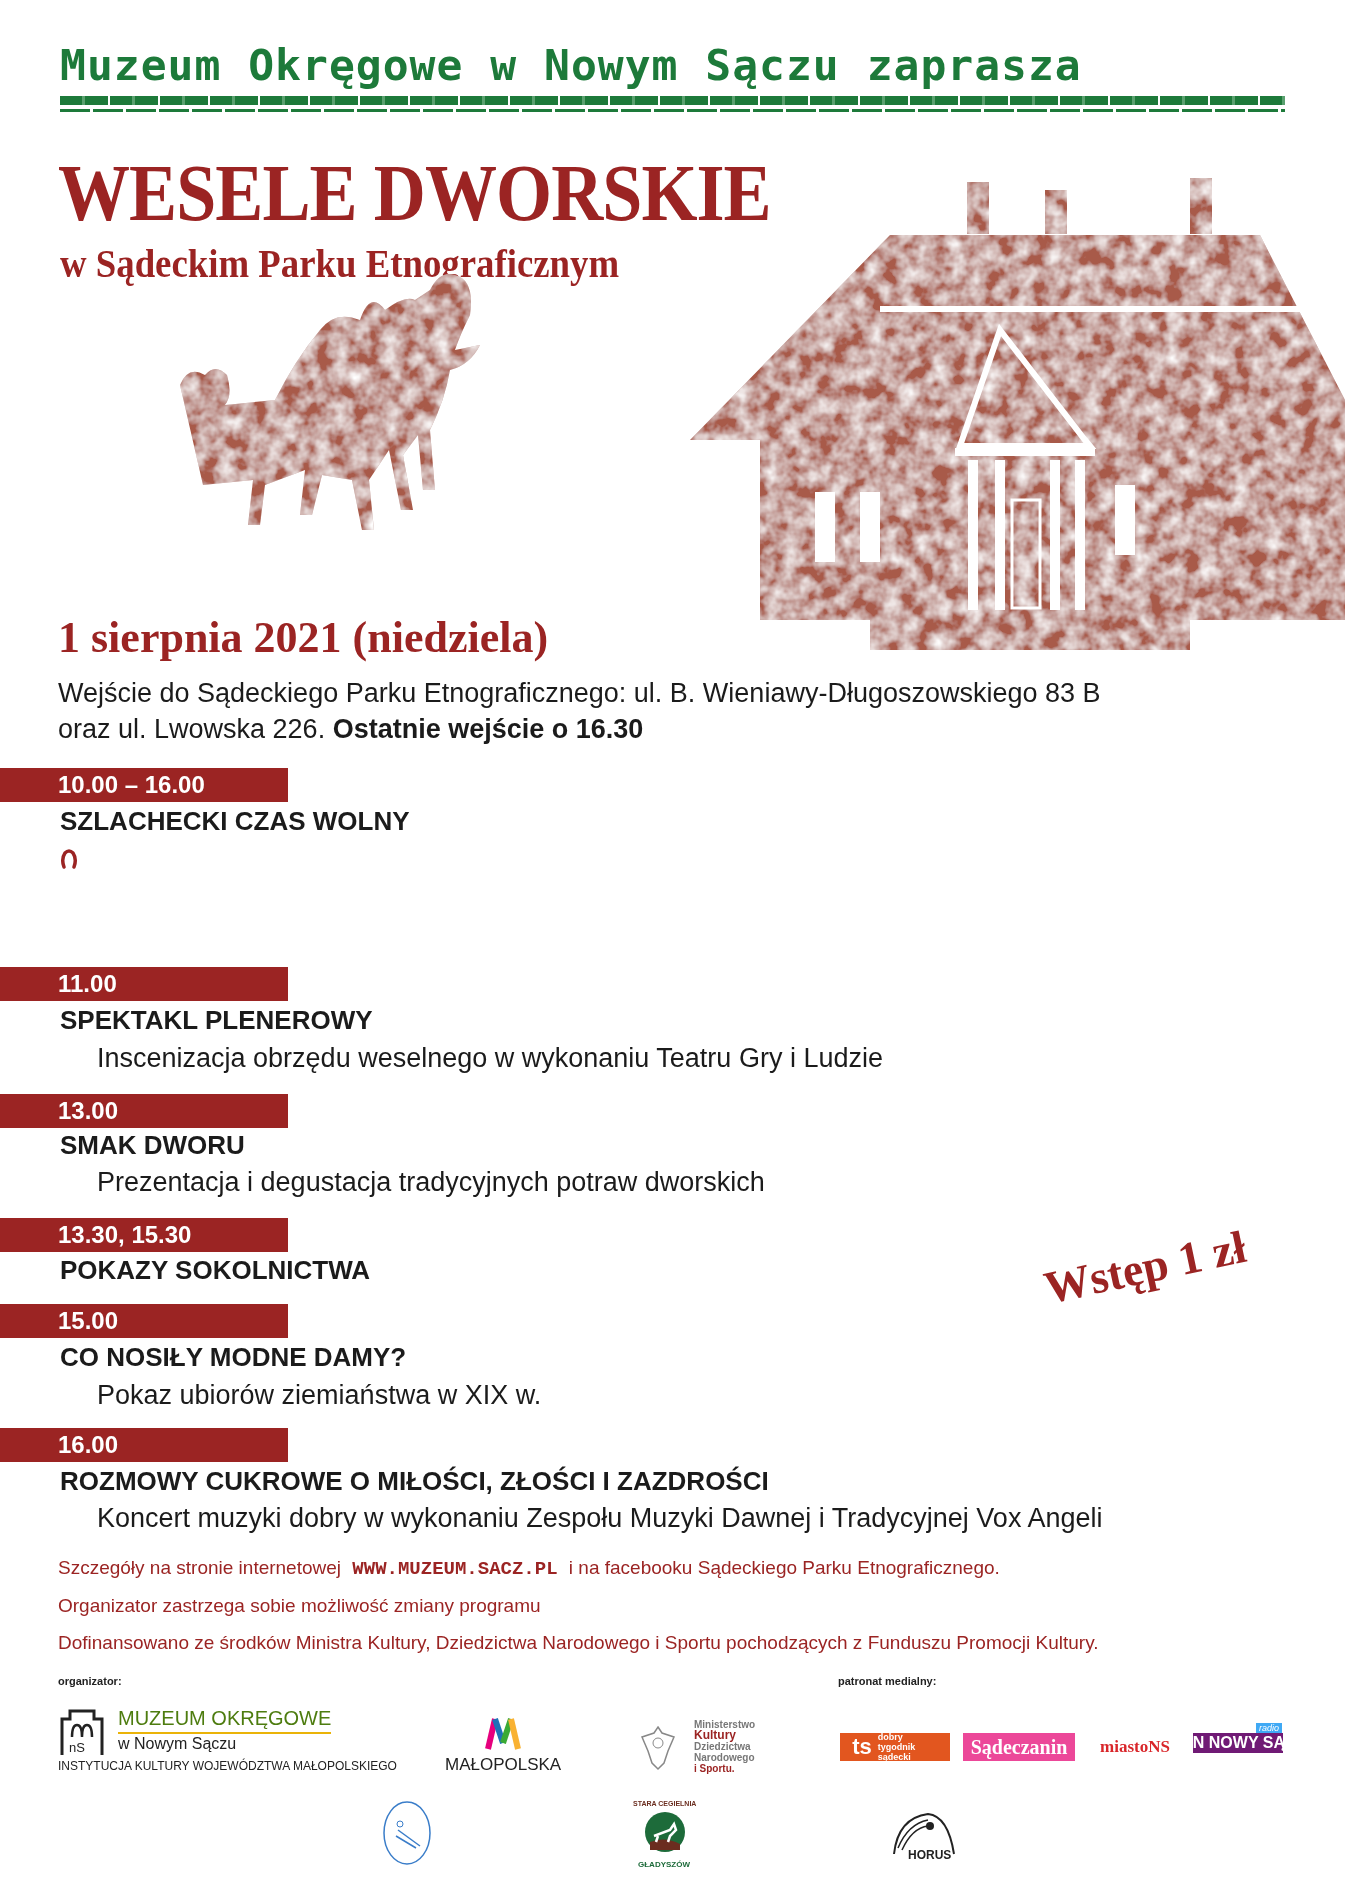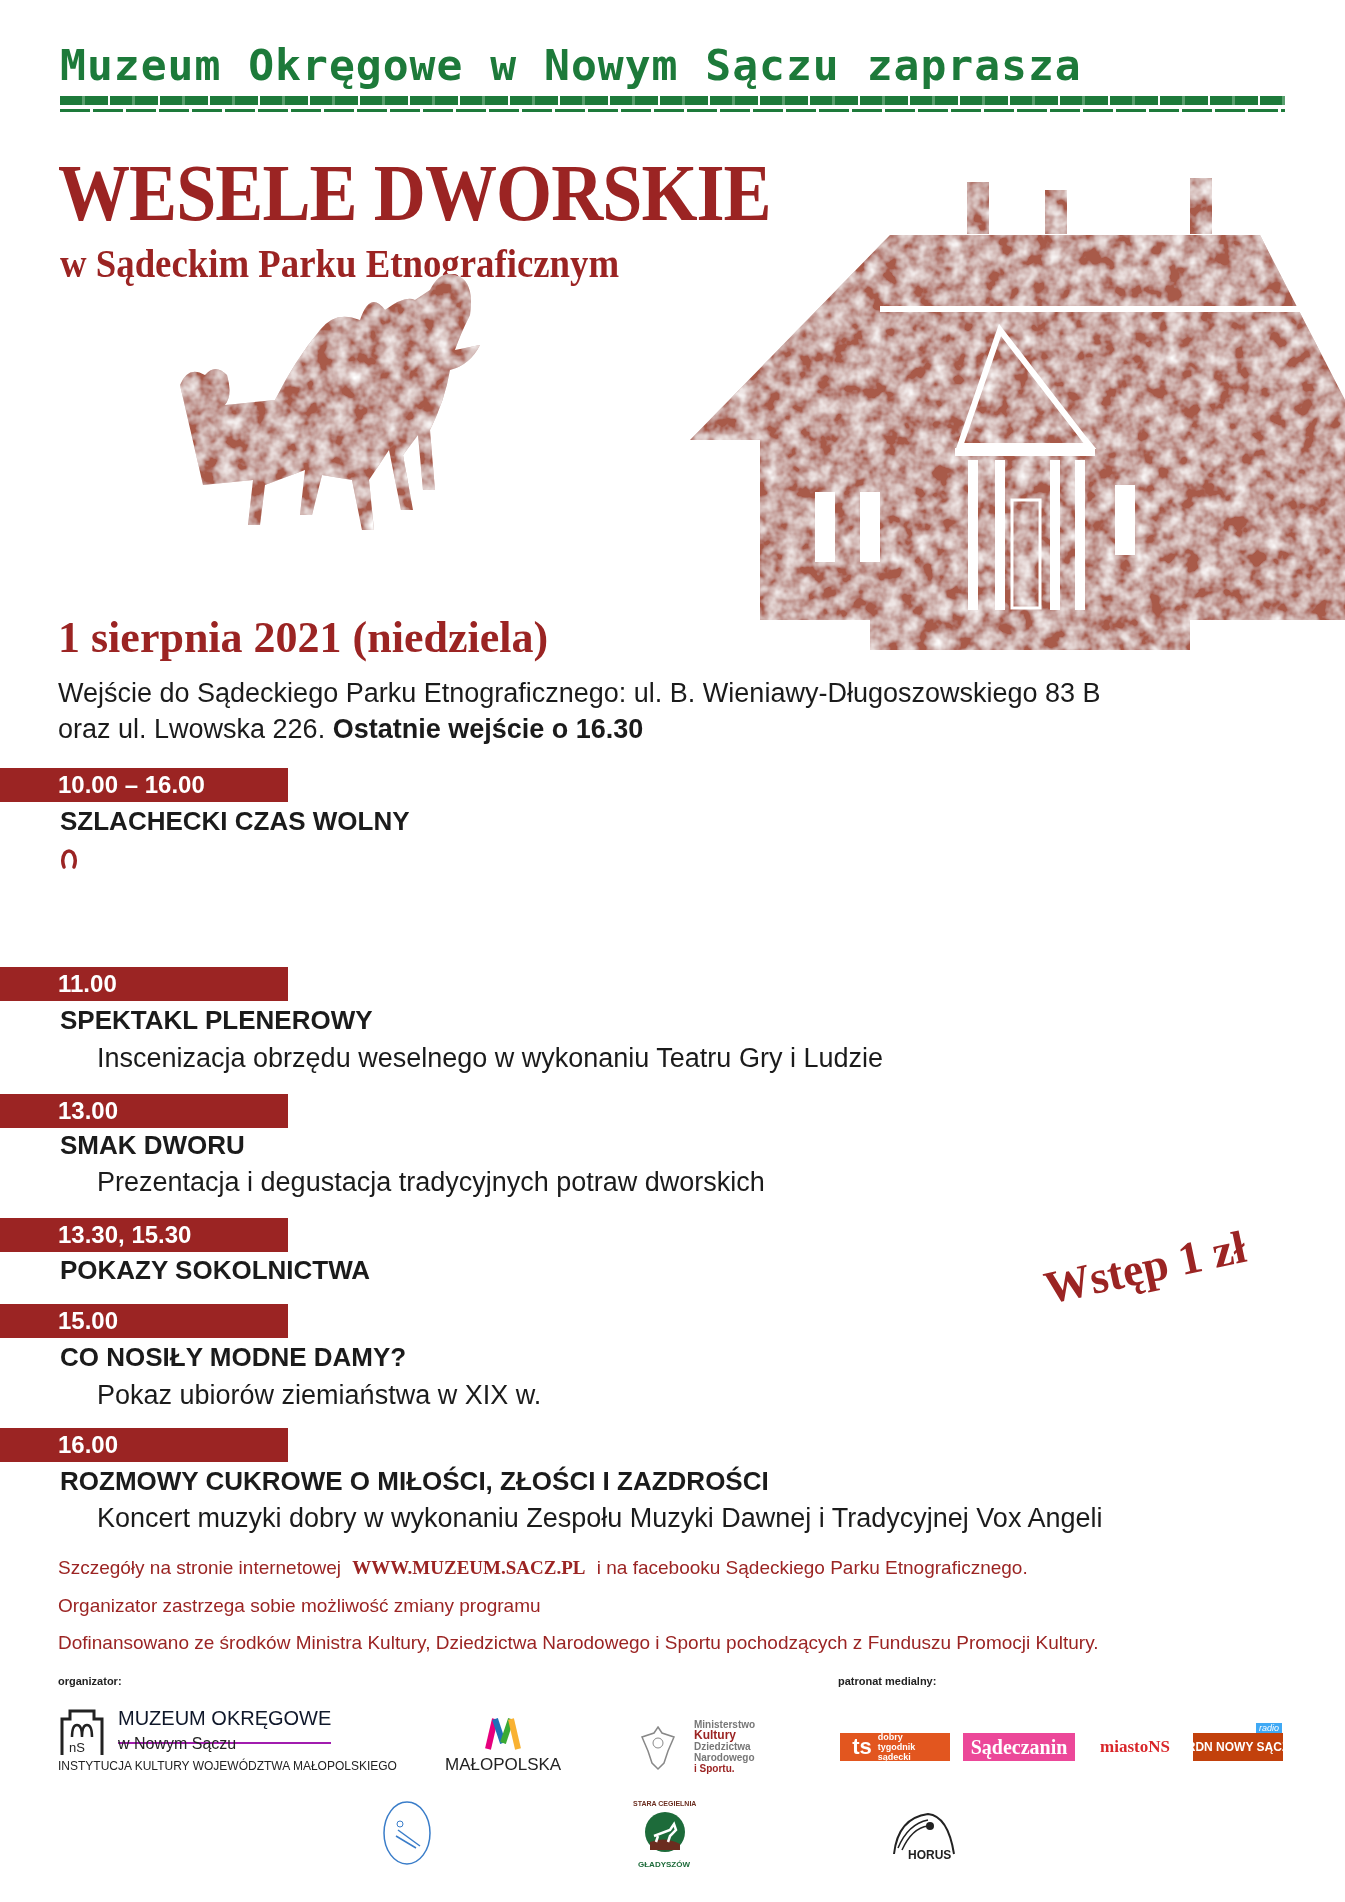--- a/index.html
+++ b/index.html
@@ -25,21 +25,21 @@
   .timebar { left: 0; width: 288px; height: 34px; background: #9b2423; color: #ffffff; font-weight: bold; font-size: 24px; line-height: 34px; padding-left: 58px; white-space: nowrap; }
   .ev-title { left: 60px; font-weight: bold; font-size: 26px; color: #1b1b1b; white-space: nowrap; }
   .ev-desc { left: 97px; font-size: 27px; color: #1b1b1b; white-space: nowrap; }
   .bullets { left: 60px; font-size: 27px; line-height: 37px; color: #1b1b1b; }
   .bullets .row { white-space: nowrap; }
   .shoe { display: inline-block; width: 18px; height: 20px; vertical-align: -2px; margin: 0 4px 0 0; }
 
   .wstep { left: 1045px; top: 1262px; font-family: "Liberation Serif", serif; font-weight: bold; font-size: 46px; color: #9b2423; transform: rotate(-12deg); transform-origin: left; white-space: nowrap; }
 
   .note { left: 58px; font-size: 19px; color: #9b2423; white-space: nowrap; }
-  .note .url { font-family: Liberation Serif, serif; font-weight: bold; letter-spacing: 0px; margin: 0 6px; }
+  .note .url { font-family: Liberation Mono, monospace; font-weight: bold; letter-spacing: 0px; margin: 0 6px; }
 
   
   .small-label { font-size: 11px; font-weight: bold; color: #222; white-space: nowrap; }
   .logo-box { display: flex; align-items: center; justify-content: center; font-weight: bold; white-space: nowrap; }
 </style>
 </head>
 <body>
 
 <div class="abs invite">Muzeum Okręgowe w Nowym Sączu zaprasza</div>
 <div class="abs rule1"></div>
@@ -132,21 +132,21 @@
 
 <div class="abs small-label" style="left:58px; top:1675px">organizator:</div>
 <div class="abs small-label" style="left:838px; top:1675px">patronat medialny:</div>
 
 <div class="abs" style="left:58px; top:1705px; width:370px; height:70px">
   <svg class="abs" style="left:0; top:0" width="48" height="52" viewBox="0 0 48 52">
     <path d="M4 50 V14 L12 14 L12 6 L36 6 L36 14 L44 14 V50" fill="none" stroke="#222" stroke-width="3"></path>
     <path d="M14 32 Q14 20 19 20 Q24 20 24 32 M24 32 Q24 20 29 20 Q34 20 34 32" fill="none" stroke="#222" stroke-width="2.5"></path>
     <text x="11" y="47" font-size="13" font-family="Liberation Sans, sans-serif" fill="#222">nS</text>
   </svg>
-  <div class="abs" style="left:60px; top:2px; font-size:20px; color:#0f172a; border-bottom:2px solid #a21caf; padding-bottom:12px; white-space:nowrap">MUZEUM OKRĘGOWE</div>
+  <div class="abs" style="left:60px; top:2px; font-size:20px; color:#4d7c0f; border-bottom:2px solid #eab308; padding-bottom:2px; white-space:nowrap">MUZEUM OKRĘGOWE</div>
   <div class="abs" style="left:60px; top:30px; font-size:16px; color:#222; white-space:nowrap">w Nowym Sączu</div>
   <div class="abs" style="left:0; top:54px; font-size:12px; color:#222; white-space:nowrap">INSTYTUCJA KULTURY WOJEWÓDZTWA MAŁOPOLSKIEGO</div>
 </div>
 
 <div class="abs" style="left:445px; top:1715px; width:120px; height:60px">
   <svg class="abs" style="left:40px; top:0" width="36" height="36" viewBox="0 0 36 36">
     <path d="M3 34 L10 4" stroke="#e6007e" stroke-width="6"></path>
       <path d="M10 4 L18 28" stroke="#1d71b8" stroke-width="6"></path>
     <path d="M18 28 L26 4" stroke="#3aaa35" stroke-width="6"></path>
       <path d="M26 4 L33 34" stroke="#f9b233" stroke-width="6"></path>
@@ -167,21 +167,21 @@
     <div style="color:#9b2423">i Sportu.</div>
   </div>
 </div>
 
 <div class="abs logo-box" style="left:840px; top:1733px; width:110px; height:28px; background:#e2561f; color:#fff">
   <span style="font-size:22px; margin-right:6px">ts</span>
   <span style="font-size:9px; line-height:10px; width:60px; white-space:normal">dobry tygodnik sądecki</span>
 </div>
 <div class="abs logo-box" style="left:963px; top:1733px; width:112px; height:28px; background:#ec4899; color:#fff; font-family:'Liberation Serif', serif; font-size:20px">Sądeczanin</div>
 <div class="abs logo-box" style="left:1090px; top:1733px; width:90px; height:28px; color:#d9262a; font-family:'Liberation Serif', serif; font-size:17px">miastoNS</div>
-<div class="abs logo-box" style="left:1193px; top:1733px; width:90px; height:28px; background:#c2410c; color:#fff; font-size:12px">RDN NOWY SĄCZ</div>
+<div class="abs logo-box" style="left:1193px; top:1733px; width:90px; height:20px; background:#701a75; color:#fff; font-size:16px">RDN NOWY SĄCZ</div>
 <div class="abs" style="left:1256px; top:1723px; background:#3fa9f5; color:#fff; font-size:9px; padding:0 3px; font-style:italic">radio</div>
 
 <svg class="abs" style="left:382px; top:1800px" width="50" height="66" viewBox="0 0 50 66">
   <ellipse cx="25" cy="33" rx="23" ry="31" fill="#fff" stroke="#3a7dc9" stroke-width="1.5"></ellipse>
   <path d="M16 30 L38 46 M14 36 L34 48" stroke="#3a7dc9" stroke-width="1.5"></path>
   <circle cx="18" cy="24" r="3" fill="none" stroke="#3a7dc9"></circle>
 </svg>
 
 <div class="abs" style="left:630px; top:1800px; width:70px; height:70px">
   <svg class="abs" style="left:10px; top:10px" width="50" height="44" viewBox="0 0 50 44">

